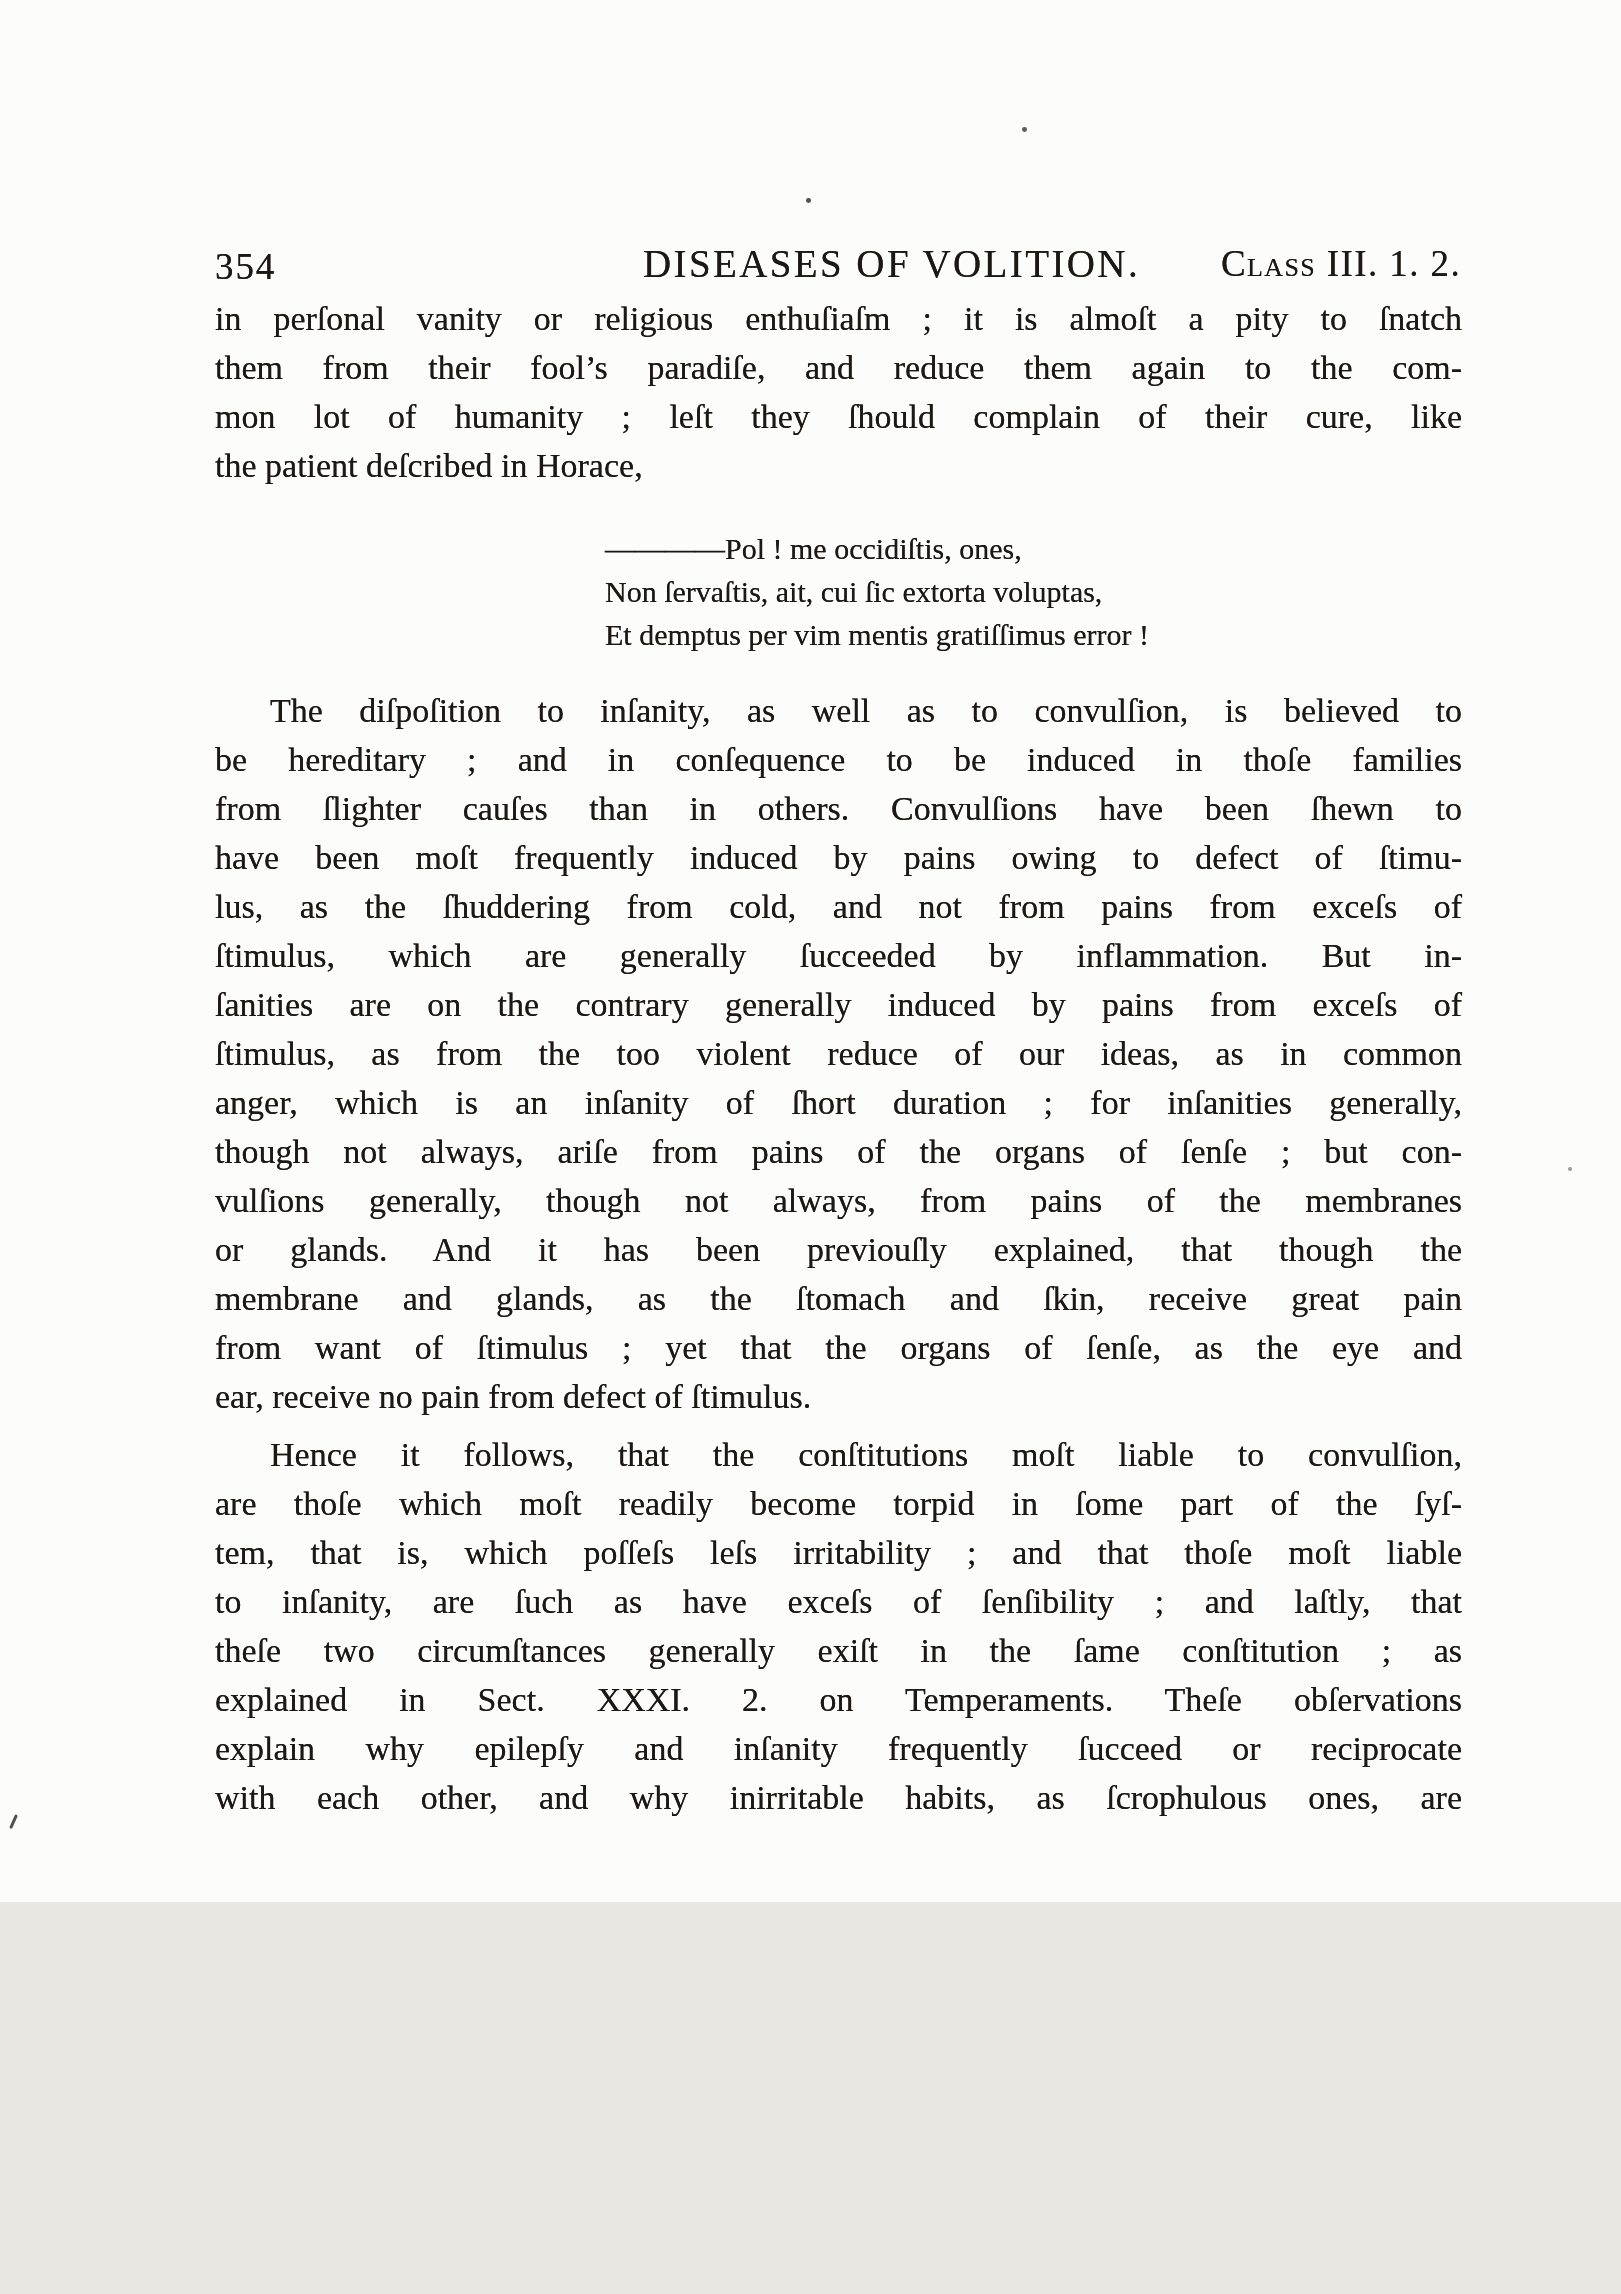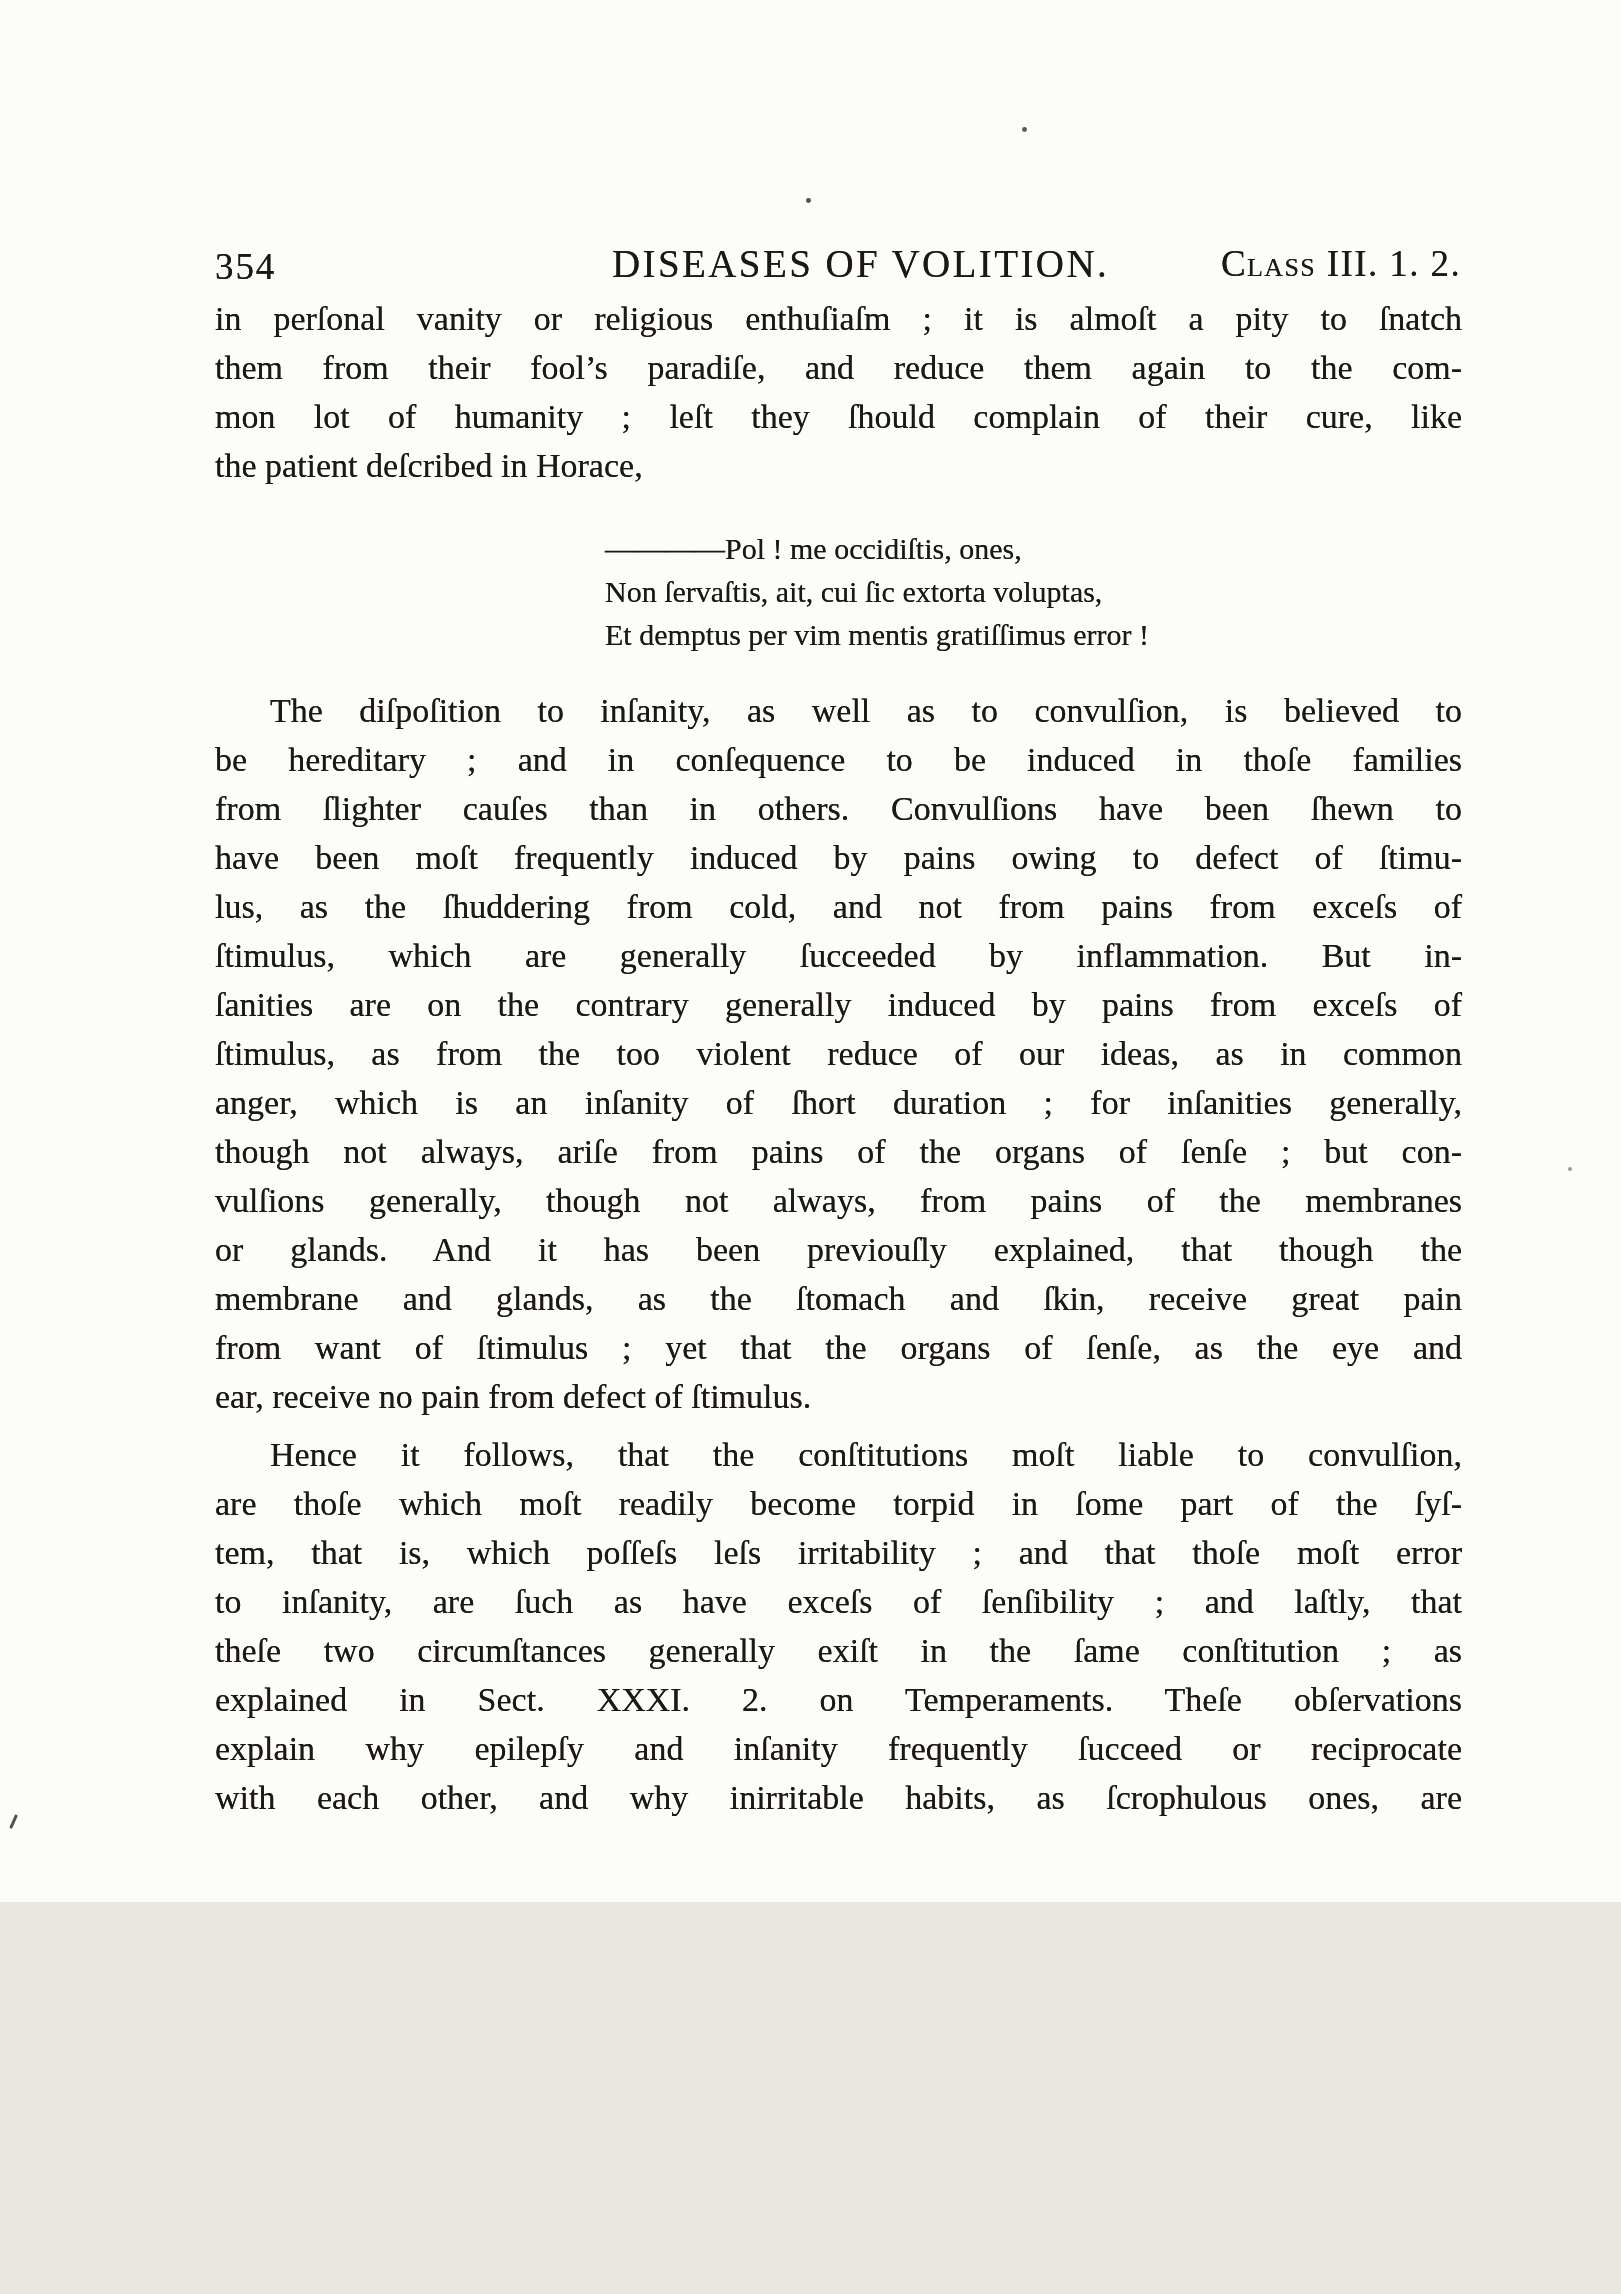--- a/index.html
+++ b/index.html
@@ -8,21 +8,21 @@
     width:1621px;height:1902px;
     background:#fcfcfa;
     overflow:hidden;
     font-family:"Liberation Serif","DejaVu Serif",serif;
     color:#1c1813;
     text-shadow:0 0 0.6px rgba(28,24,19,0.85);
   }
   .col{position:absolute;left:215px;width:1247px;}
   
   .pnum{position:absolute;left:215px;top:245px;font-size:37px;letter-spacing:1.9px;}
-  .ptitle{position:absolute;left:612px;top:241px;width:559px;
+  .ptitle{position:absolute;left:612px;top:241px;width:559px;text-align:center;
           font-size:39px;letter-spacing:2.4px;white-space:nowrap;}
   .pclass{position:absolute;left:1200px;top:242px;width:282px;text-align:center;
           font-size:37px;font-variant:small-caps;letter-spacing:1.4px;white-space:nowrap;}
   
   .para{line-height:49px;font-size:34px;}
   .p1{top:294px;}
   .p2{top:686px;}
   .p3{top:1430px;}
   .line{width:100%;}
   .j{text-align:justify;text-align-last:justify;}
@@ -77,21 +77,21 @@
     <div class="line j">vulſions generally, though not always, from pains of the membranes</div>
     <div class="line j">or glands. And it has been previouſly explained, that though the</div>
     <div class="line j">membrane and glands, as the ſtomach and ſkin, receive great pain</div>
     <div class="line j">from want of ſtimulus ; yet that the organs of ſenſe, as the eye and</div>
     <div class="line">ear, receive no pain from defect of ſtimulus.</div>
   </div>
 
   <div class="col para p3">
     <div class="line j indent">Hence it follows, that the conſtitutions moſt liable to convulſion,</div>
     <div class="line j">are thoſe which moſt readily become torpid in ſome part of the ſyſ-</div>
-    <div class="line j">tem, that is, which poſſeſs leſs irritability ; and that thoſe moſt error</div>
+    <div class="line j">tem, that is, which poſſeſs leſs irritability ; and that thoſe moſt liable</div>
     <div class="line j">to inſanity, are ſuch as have exceſs of ſenſibility ; and laſtly, that</div>
     <div class="line j">theſe two circumſtances generally exiſt in the ſame conſtitution ; as</div>
     <div class="line j">explained in Sect. XXXI. 2. on Temperaments. Theſe obſervations</div>
     <div class="line j">explain why epilepſy and inſanity frequently ſucceed or reciprocate</div>
     <div class="line j">with each other, and why inirritable habits, as ſcrophulous ones, are</div>
   </div>
 
   <span class="sig">6</span>
   <span class="catchword">In</span>
 

